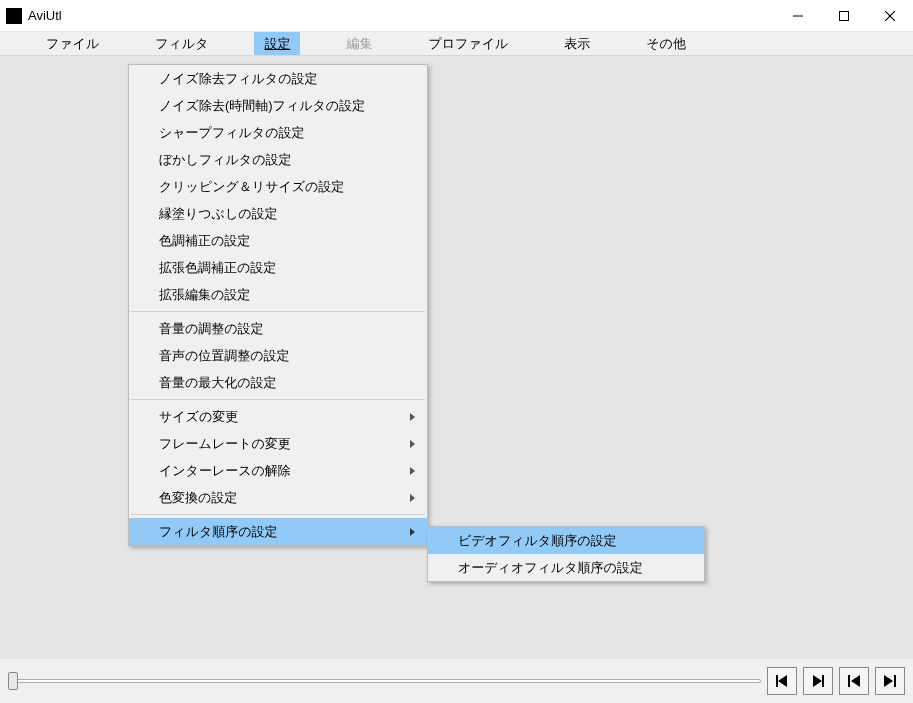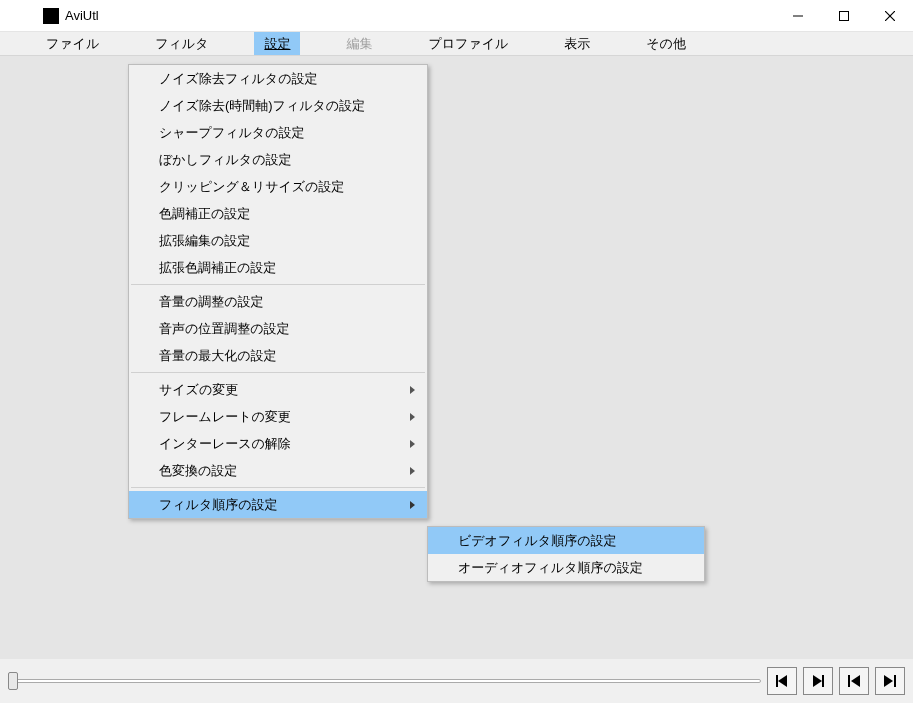--- a/index.html
+++ b/index.html
@@ -1,19 +1,19 @@
 <!DOCTYPE html>
 <html><head>
 <meta charset="utf-8">
 <style>
   * { box-sizing: border-box; margin: 0; padding: 0; }
   body { font-family: "Meiryo UI", "Yu Gothic UI", sans-serif; font-size: 13px; background: #fff; width: 913px; height: 703px; overflow: hidden; }
 
   
-  .titlebar { height: 32px; background: #fff; display: flex; align-items: center; border-bottom: 1px solid #e5e5e5; padding-left: 37px; }
+  .titlebar { height: 32px; background: #fff; display: flex; align-items: center; border-bottom: 1px solid #e5e5e5; }
   .title-icon { width: 16px; height: 16px; background: #000; margin-left: 6px; margin-right: 6px; }
   .title-text { flex: 0 0 auto; color: #000; }
   .title-spacer { flex: 1; }
   .win-btn { width: 46px; height: 32px; display: flex; align-items: center; justify-content: center; }
   .win-btn svg { width: 10px; height: 10px; }
 
   
   .menubar { height: 24px; background: #f0f0f0; display: flex; align-items: stretch; border-bottom: 1px solid #d6d6d6; }
   .menu-item { padding: 0 10px; display: flex; align-items: center; color: #000; margin-left: 36px; }
   .menu-item.disabled { color: #9e9e9e; }
@@ -76,23 +76,24 @@
 </div>
 
 <div class="content">
 
   <div class="dropdown">
     <div class="dd-item">ノイズ除去フィルタの設定</div>
     <div class="dd-item">ノイズ除去(時間軸)フィルタの設定</div>
     <div class="dd-item">シャープフィルタの設定</div>
     <div class="dd-item">ぼかしフィルタの設定</div>
     <div class="dd-item">クリッピング＆リサイズの設定</div>
+    <div class="dd-item">縁塗りつぶしの設定</div>
     <div class="dd-item">色調補正の設定</div>
+    <div class="dd-item">拡張色調補正の設定</div>
     <div class="dd-item">拡張編集の設定</div>
-    <div class="dd-item">拡張色調補正の設定</div>
     <div class="dd-sep"></div>
     <div class="dd-item">音量の調整の設定</div>
     <div class="dd-item">音声の位置調整の設定</div>
     <div class="dd-item">音量の最大化の設定</div>
     <div class="dd-sep"></div>
     <div class="dd-item has-arrow">サイズの変更</div>
     <div class="dd-item has-arrow">フレームレートの変更</div>
     <div class="dd-item has-arrow">インターレースの解除</div>
     <div class="dd-item has-arrow">色変換の設定</div>
     <div class="dd-sep"></div>

